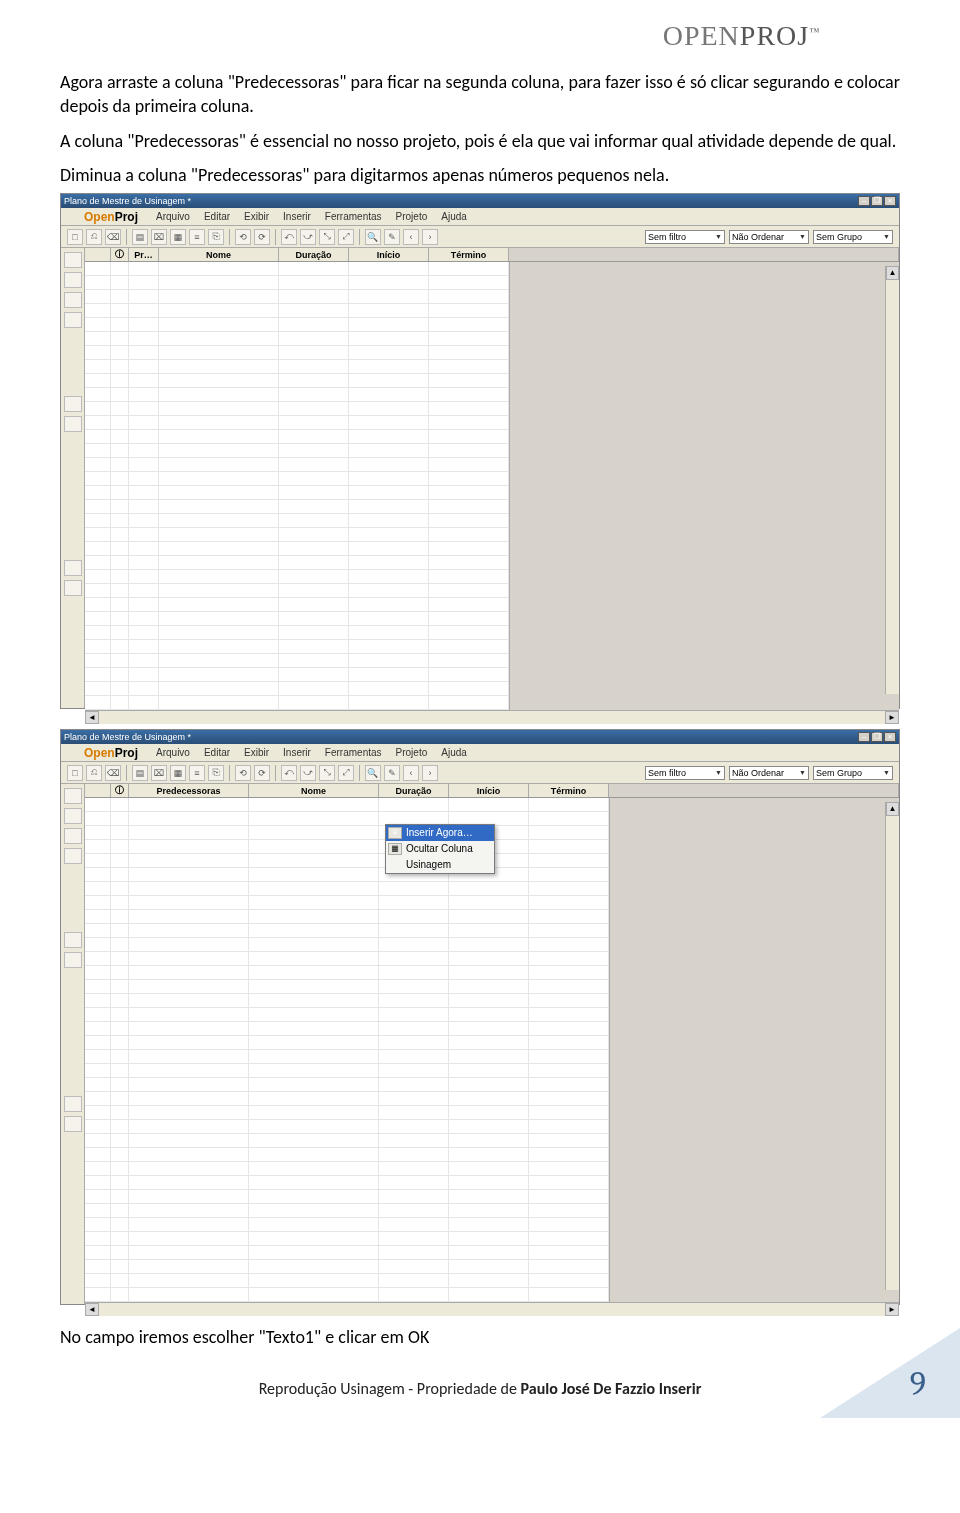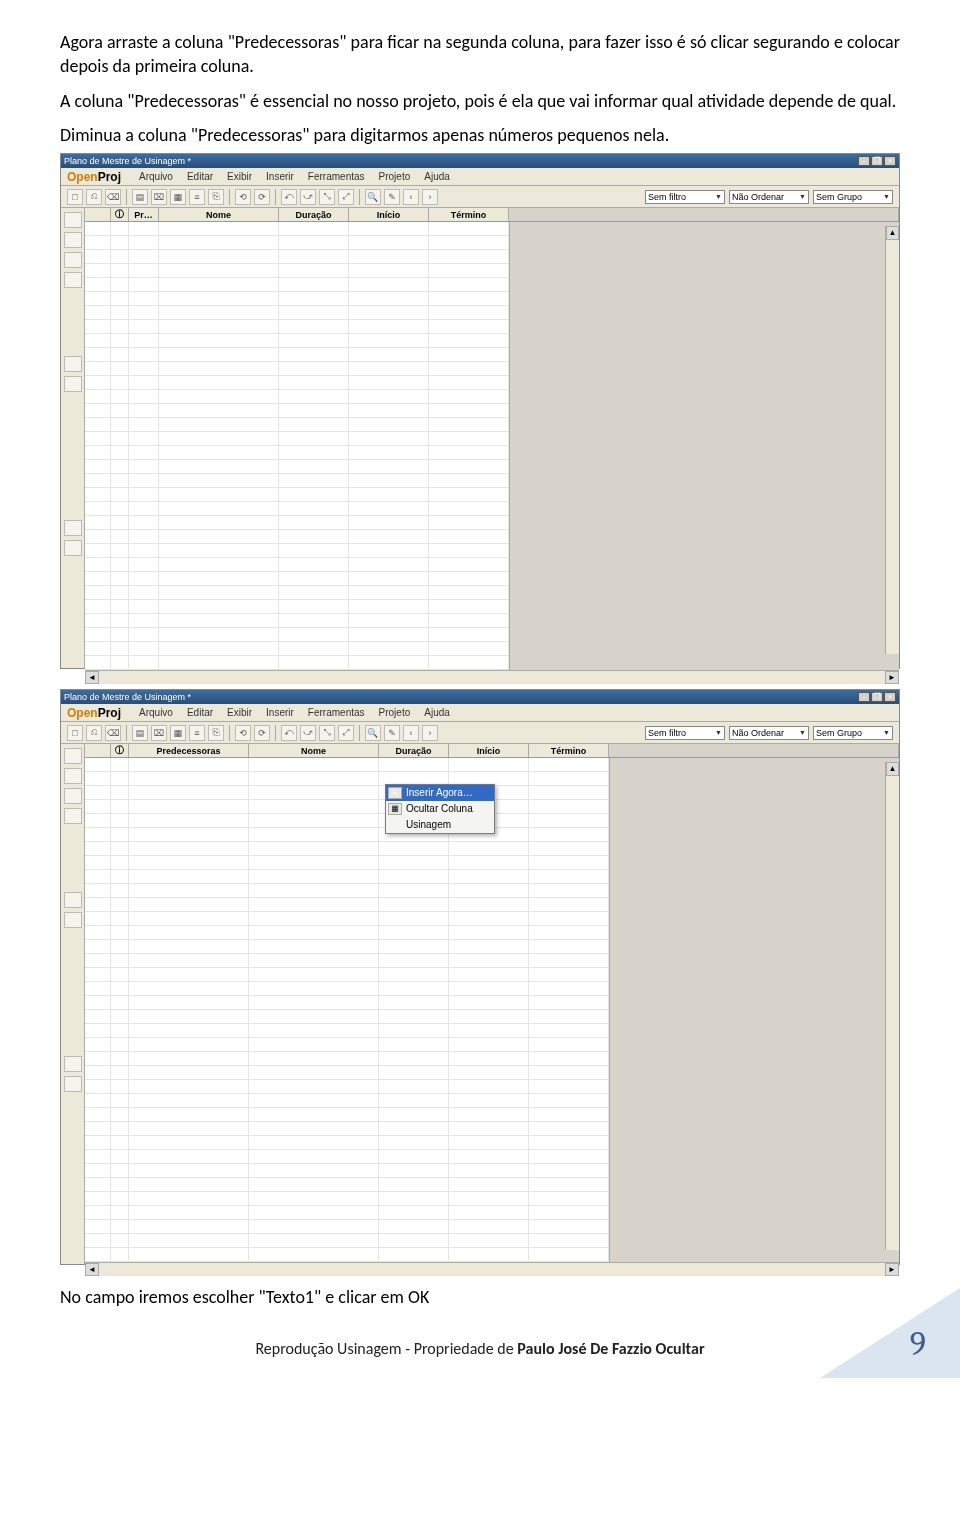--- a/index.html
+++ b/index.html
@@ -54,21 +54,21 @@
   .titlebar .ttl { font-size: 9px; white-space: nowrap; }
   .titlebar .winbtns { display: flex; gap: 1px; }
   .titlebar .winbtn {
     width: 12px; height: 10px; background: #d4d0c8; border: 1px solid #555; font-size: 8px; line-height: 8px; text-align: center;
   }
   .brandrow {
     background: #ece9d8;
     height: 18px;
     display: flex;
     align-items: center;
-    padding: 0 6px;
+    padding: 0 23px;
     gap: 18px;
     border-bottom: 1px solid #aaa;
   }
   .brandrow .logo {
     font-weight: bold; font-size: 12px;
   }
   .brandrow .logo .orange { color: #d97a00; }
   .brandrow .logo .black { color: #000; }
   .brandrow .menu { display: flex; gap: 14px; font-size: 10px; color: #333; }
   .toolbar {
@@ -202,20 +202,25 @@
   .pagenum-tri svg { display: block; }
   .pagenum-tri .pn {
     position: absolute; right: 34px; bottom: 14px;
     font-family: Cambria, Georgia, serif; font-size: 34px; color: #3a5f8a;
   }
 </style>
 </head>
 <body>
 
 <div class="page">
+  <div class="header-logo">
+    <span class="brand">
+      <span class="thin">OPEN</span><span>PROJ</span><span class="tm">™</span>
+    </span>
+  </div>
 
   <p class="body-text">Agora arraste a coluna "Predecessoras" para ficar na segunda coluna, para fazer isso é só clicar segurando e colocar depois da primeira coluna.</p>
   <p class="body-text">A coluna "Predecessoras" é essencial no nosso projeto, pois é ela que vai informar qual atividade depende de qual.</p>
   <p class="body-text">Diminua a coluna "Predecessoras" para digitarmos apenas números pequenos nela.</p>
 
   <div class="app-shot" id="shot1">
     <div class="titlebar">
       <span class="ttl">Plano de Mestre de Usinagem *</span>
       <div class="winbtns">
         <div class="winbtn">–</div>
@@ -1044,21 +1049,21 @@
       <div class="scrollbar-v">
         <div class="arrbtn">▲</div>
       </div>
     </div>
   </div>
 
   <p class="body-text" style="margin-top:20px">No campo iremos escolher "Texto1" e clicar em OK</p>
 
   <div class="footer">
     <div class="line1">
-      <span>Reprodução Usinagem - Propriedade  de </span><span class="strong">Paulo José De Fazzio Ocultar</span>
+      <span>Reprodução Usinagem - Propriedade  de </span><span class="strong">Paulo José De Fazzio Inserir</span>
     </div>
     <div class="pagenum-tri">
       <svg width="140" height="90">
         <polygon points="140,0 140,90 0,90" fill="#dbe5ef"></polygon>
       </svg>
       <div class="pn">9</div>
     </div>
   </div>
 </div>
 

